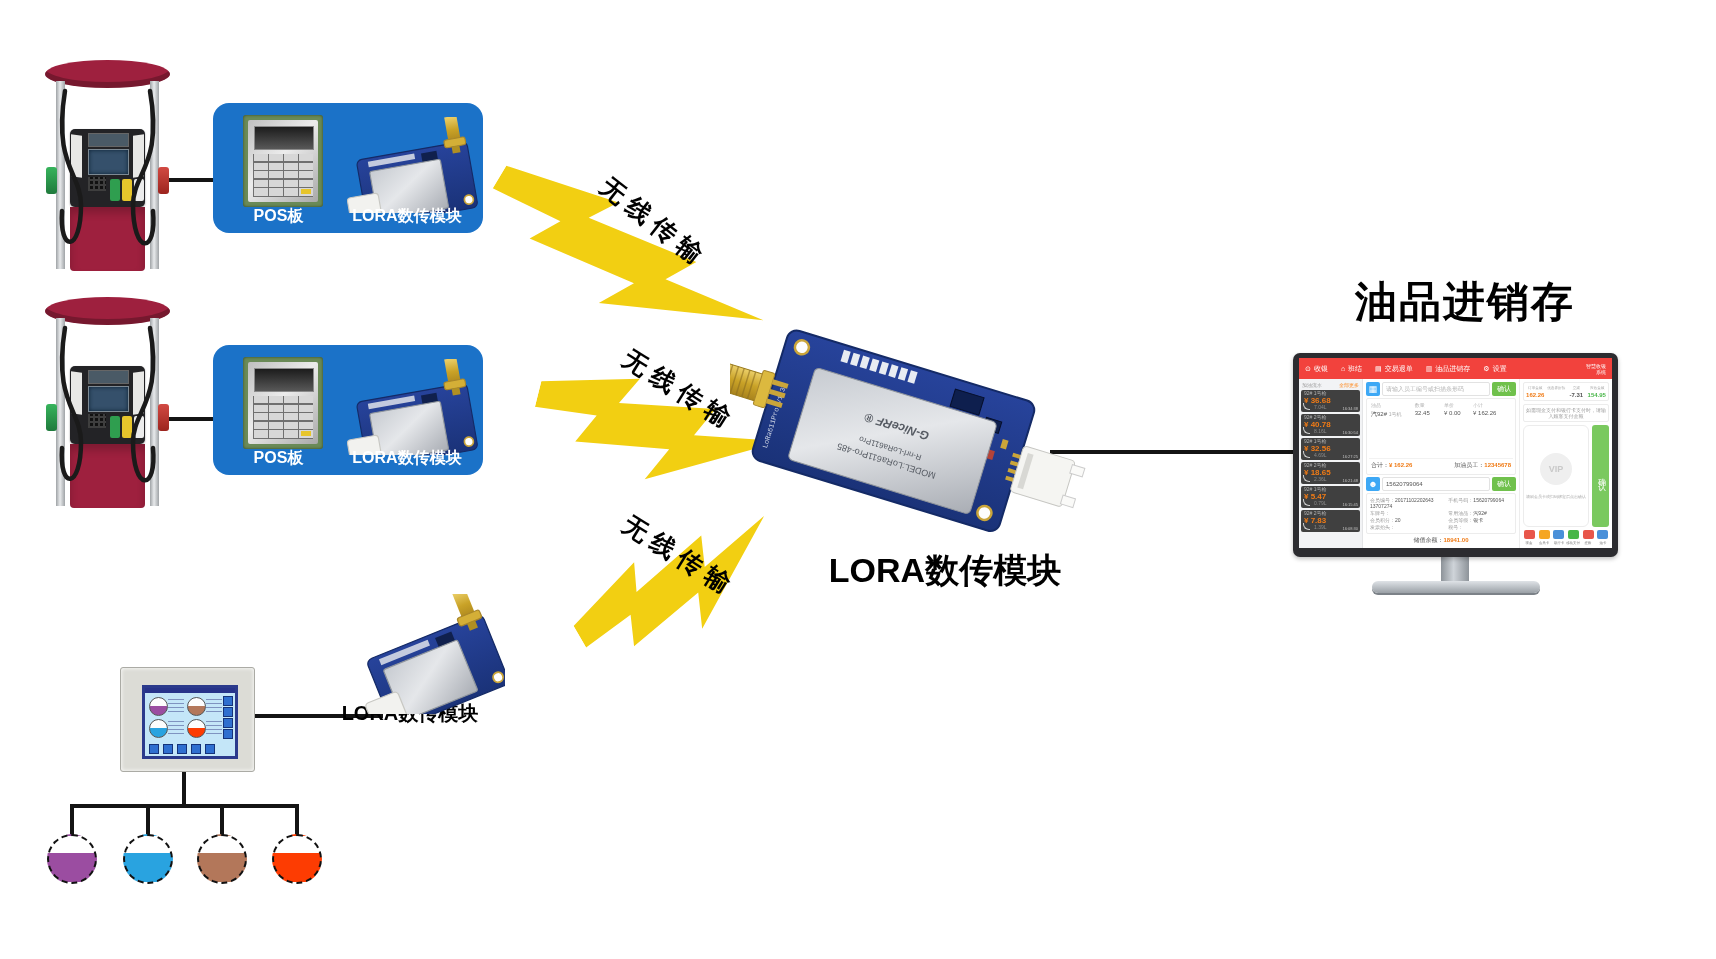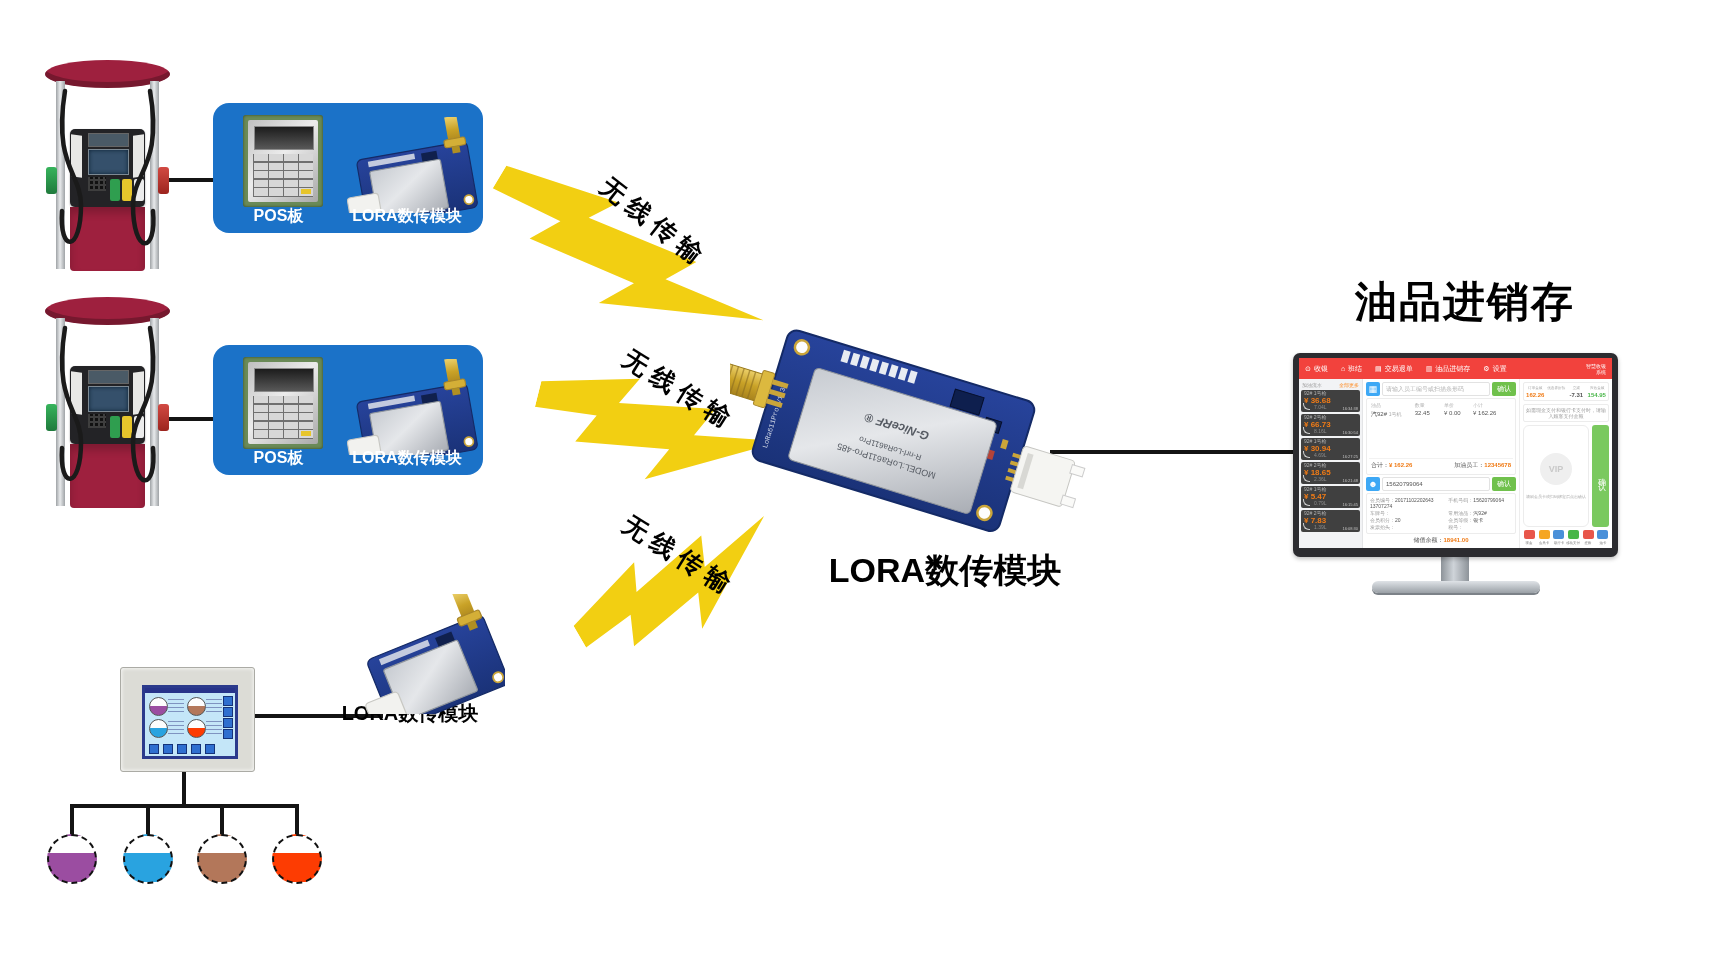--- a/index.html
+++ b/index.html
@@ -422,28 +422,28 @@
           </div>
           <div class="s-card">
             <div class="g">92# 1号枪</div>
             <div class="a">¥ 36.68</div>
             <div class="l">7.04L</div>
             <div class="t">16:34:38</div>
             <div class="nz"></div>
           </div>
           <div class="s-card">
             <div class="g">92# 2号枪</div>
-            <div class="a">¥ 66.73</div>
+            <div class="a">¥ 40.78</div>
             <div class="l">8.16L</div>
             <div class="t">16:30:54</div>
             <div class="nz"></div>
           </div>
           <div class="s-card">
             <div class="g">92# 1号枪</div>
-            <div class="a">¥ 30.94</div>
+            <div class="a">¥ 32.56</div>
             <div class="l">4.69L</div>
             <div class="t">16:27:25</div>
             <div class="nz"></div>
           </div>
           <div class="s-card">
             <div class="g">92# 2号枪</div>
             <div class="a">¥ 18.65</div>
             <div class="l">2.36L</div>
             <div class="t">16:21:48</div>
             <div class="nz"></div>

